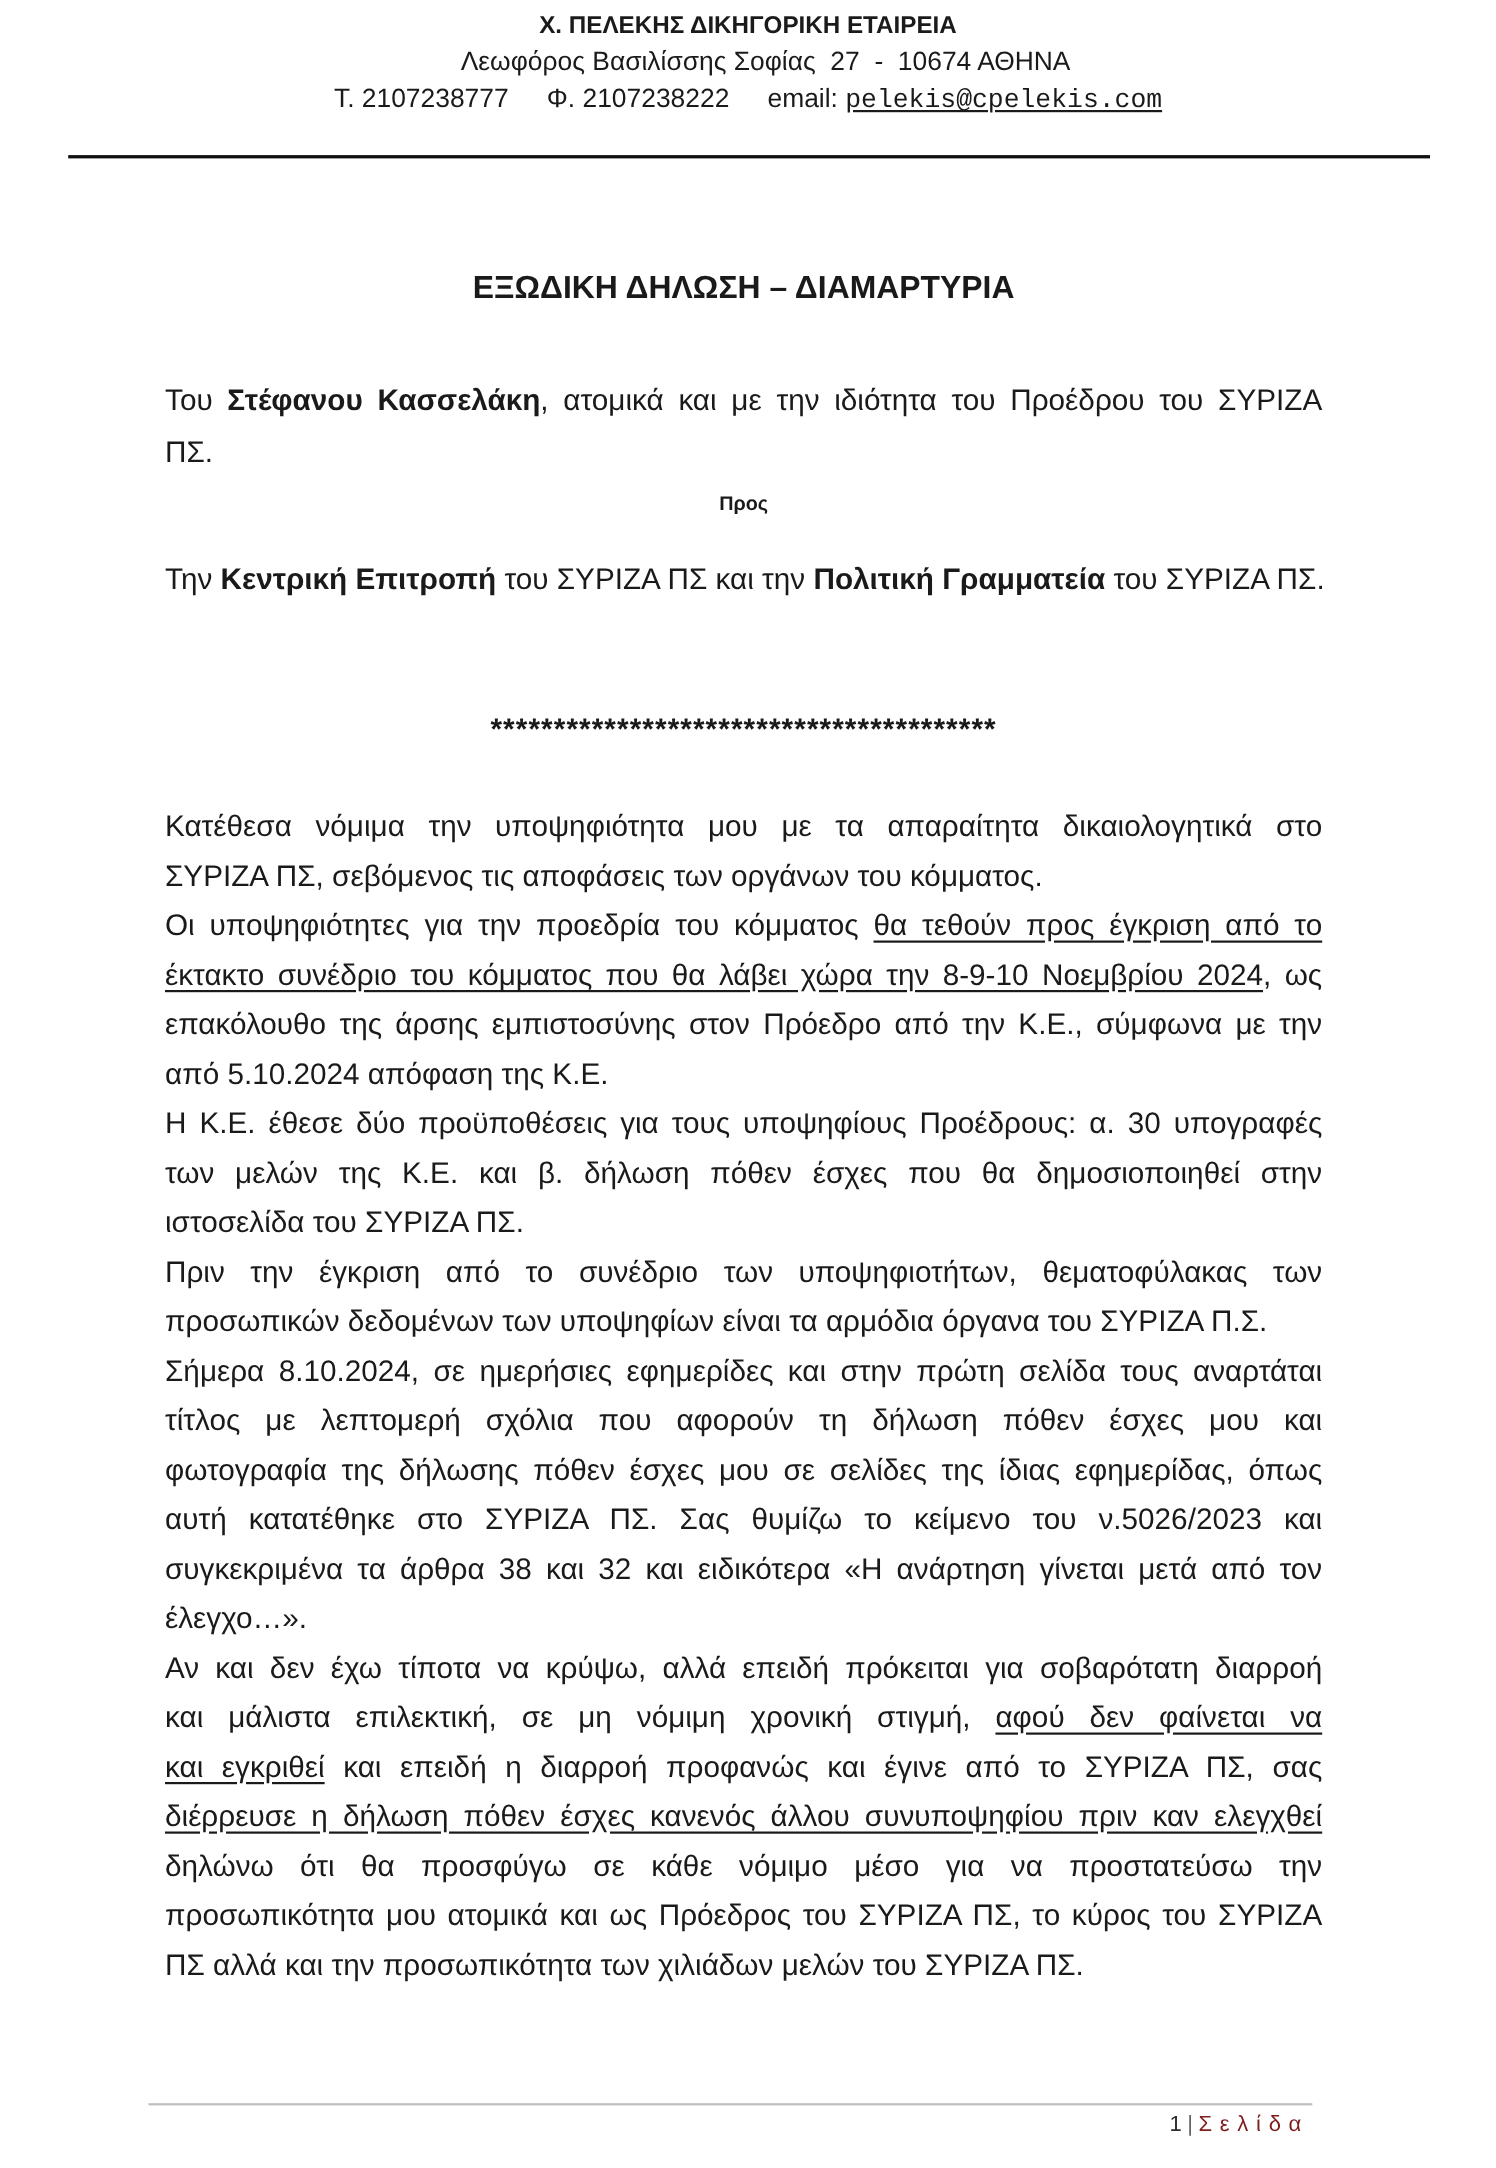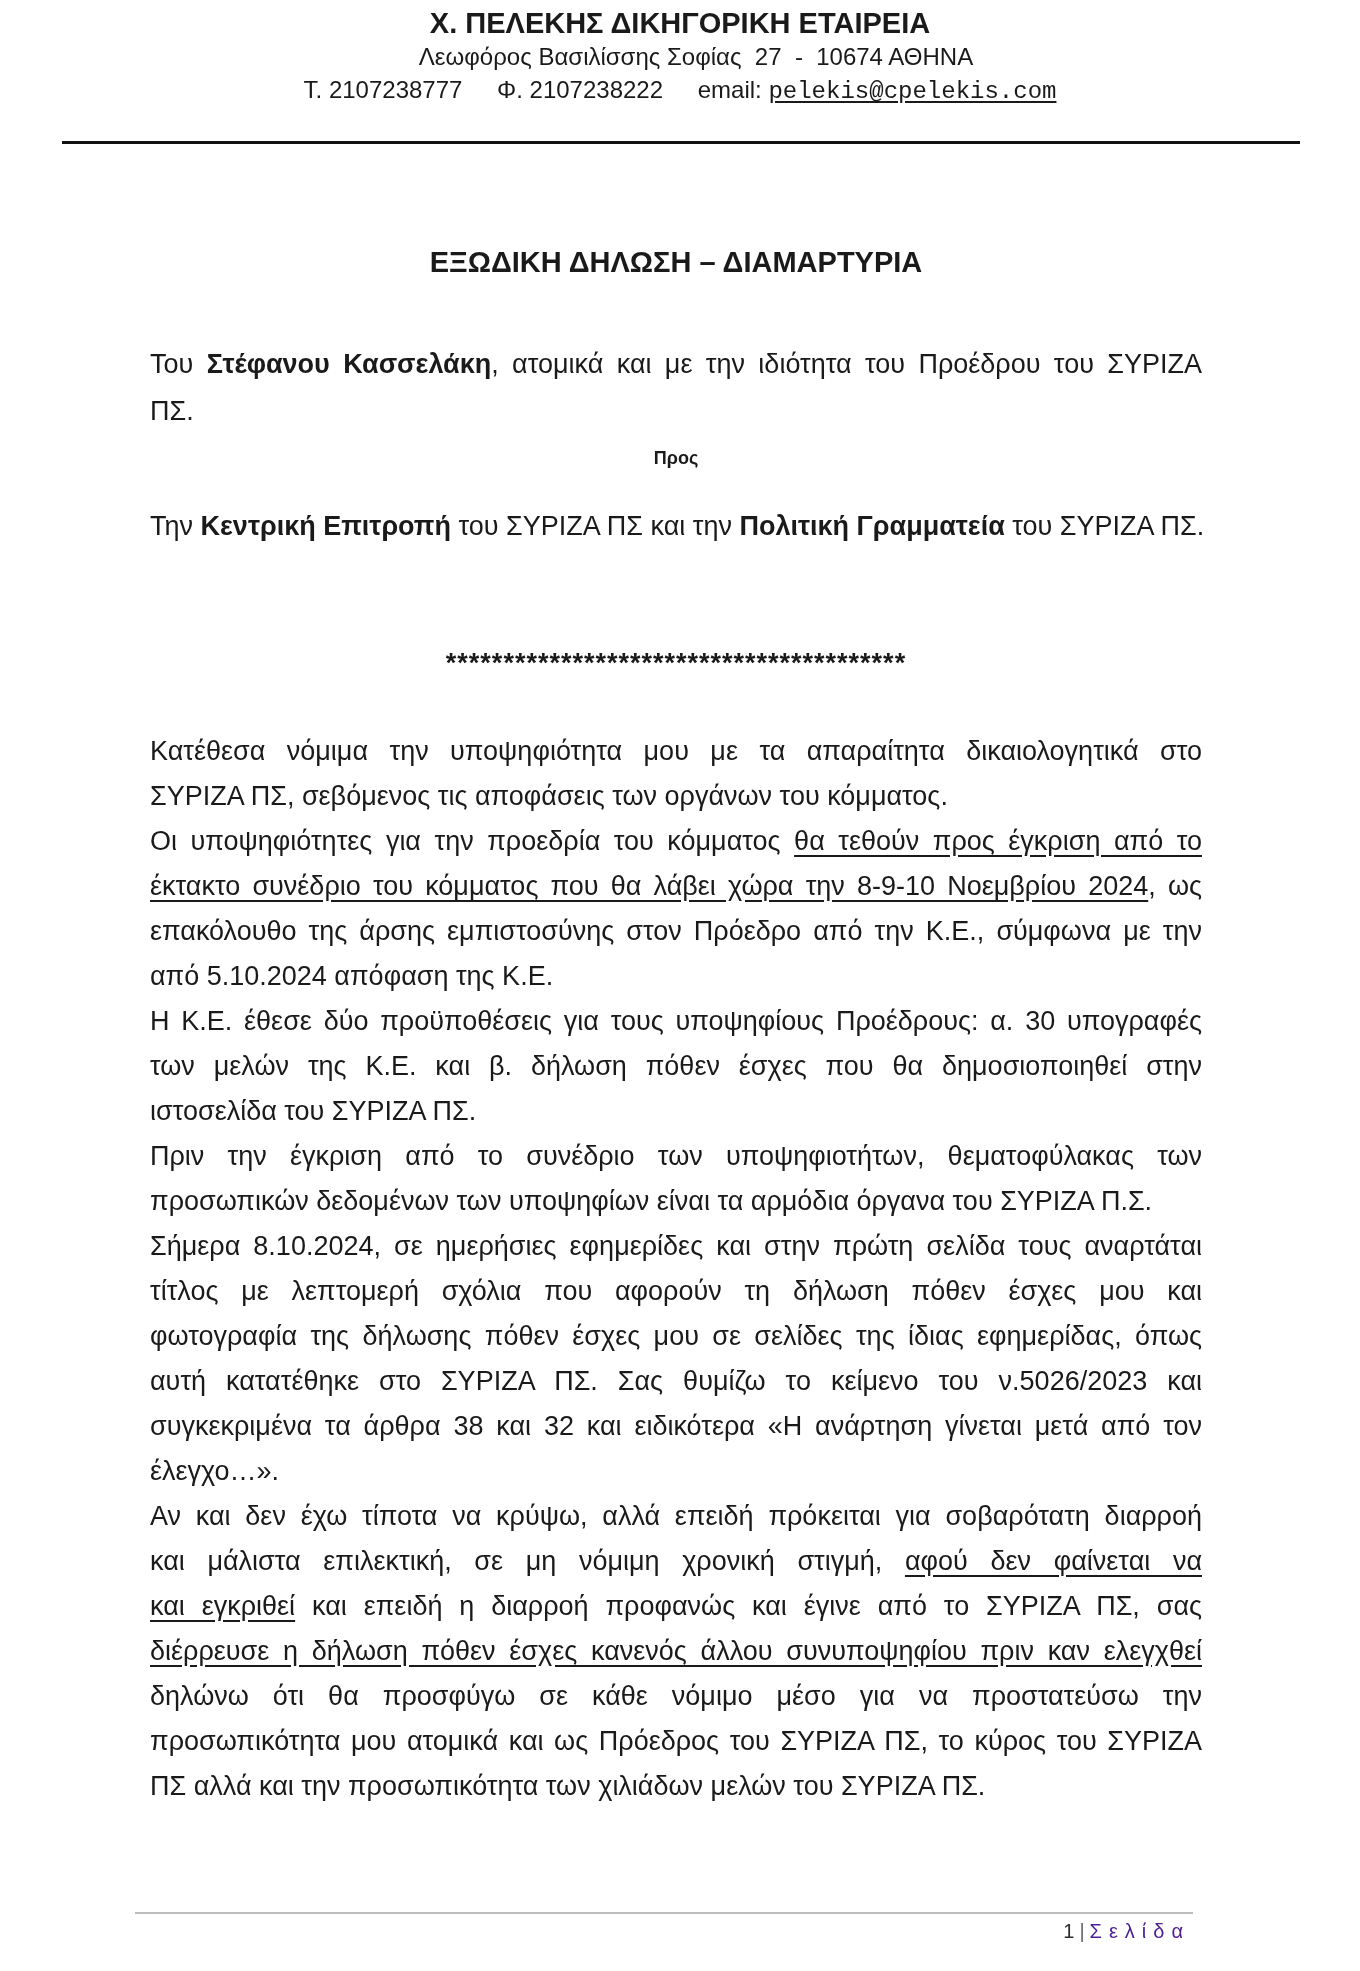--- a/index.html
+++ b/index.html
@@ -8,21 +8,21 @@
     width: 1360px;
     height: 1971px;
     background: #ffffff;
     color: #1a1a1a;
     font-family: "Liberation Sans", "DejaVu Sans", sans-serif;
     overflow: hidden;
   }
 
   
   .letterhead { padding-top: 6px; text-align: center; }
-  .firm { font-size: 29px; font-weight: 700; line-height: 34px; }
+  .firm { font-size: 22px; font-weight: 700; line-height: 34px; }
   .addr { font-size: 24px; line-height: 33px; white-space: pre; padding-left: 32px; }
   .contact { font-size: 24px; line-height: 33px; }
   .contact .seg { margin: 0 14px; }
   .email { text-decoration: underline; text-underline-offset: 3px; font-family: Liberation Mono, monospace; }
 
   .rule {
     position: absolute;
     left: 62px; top: 141px;
     width: 1238px; height: 3px;
     background: #111111;
@@ -68,21 +68,21 @@
   }
   .footer-text {
     position: absolute;
     left: 138px; top: 1920px;
     width: 1052px;
     text-align: right;
     font-size: 20px;
     color: #2e2e2e;
   }
   .footer-text .pipe { color: #666666; margin: 0 5px; }
-  .footer-text .plabel { color: #4c1d95; letter-spacing: 7px; }
+  .footer-text .plabel { color: #7f1d1d; letter-spacing: 7px; }
 </style>
 </head>
 <body>
 
 <div class="page">
 
   <header class="letterhead">
     <div class="firm">Χ. ΠΕΛΕΚΗΣ ΔΙΚΗΓΟΡΙΚΗ ΕΤΑΙΡΕΙΑ</div>
     <div class="addr">Λεωφόρος Βασιλίσσης Σοφίας  27  -  10674 ΑΘΗΝΑ</div>
     <div class="contact">

